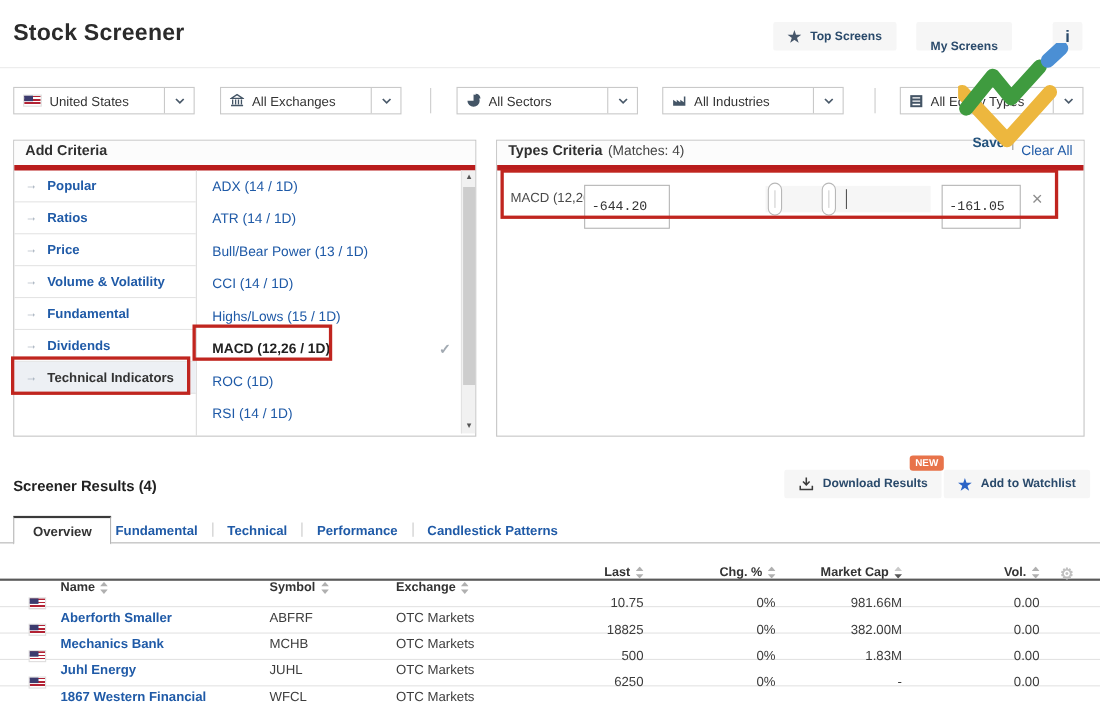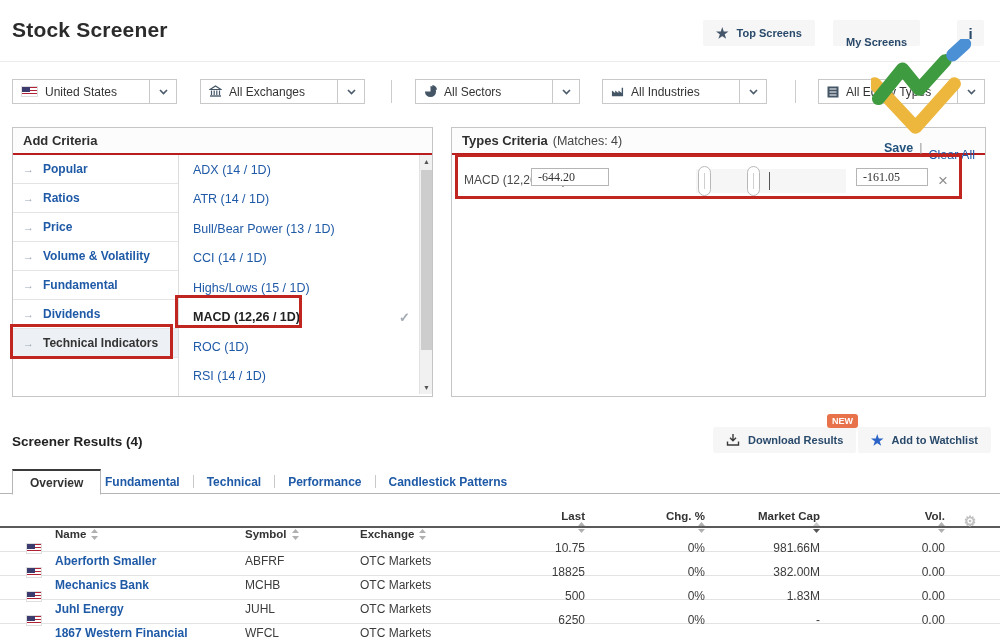--- a/index.html
+++ b/index.html
@@ -28,22 +28,22 @@
   .select .s-lbl { flex:1; font-size:12px; color:#333; white-space:nowrap; overflow:hidden; }
   .select .s-chev { width:27px; align-self:stretch; border-left:1px solid #c9c9c9; display:flex; align-items:center; justify-content:center; }
   .f1{left:12px} .f2{left:200px} .f3{left:415px} .f4{left:602px} .f5{left:818px; width:167px;}
   .vdiv { position:absolute; top:80px; width:1px; height:23px; background:#ccc; }
   .vd1{left:391px} .vd2{left:795px}
 
   
   .panel { position:absolute; top:127px; border:1px solid #c5c5c5; background:#fff; }
   .add-panel { left:12px; width:421px; height:270px; }
   .edit-panel { left:451px; width:535px; height:270px; }
-  .panel-header { height:27px; line-height:26px; padding:0 10px; border-bottom:2px solid #b91c1c; background:#fcfcfc;
-                  font-size:13px; color:#2f2f2f; display:flex; align-items:flex-start; }
+  .panel-header { height:27px; line-height:26px; padding:0 10px; border-bottom:5px solid #b91c1c; background:#fcfcfc;
+                  font-size:13px; color:#2f2f2f; display:flex; align-items:flex-end; }
   .panel-header b { font-weight:bold; }
   .matches { font-weight:normal; font-size:12.5px; color:#444; margin-left:5px; }
   .ec-links { margin-left:auto; font-size:12.5px; display:flex; gap:6px; align-items:center; }
   .save-link { color:#23527c; font-weight:bold; cursor:pointer; }
   .link-sep { color:#9a9a9a; font-weight:normal; }
   .clear-link { color:#1f5aa7; cursor:pointer;margin-top:14px; }
 
   
   .ac-body { position:relative; height:241px; display:flex; }
   .ac-cats { width:166px; border-right:1px solid #dcdcdc; }
@@ -56,22 +56,22 @@
   .ac-item.sel { color:#222; font-weight:bold; }
   .ac-check { margin-left:auto; margin-right:22px; color:#a2aab2; font-size:13px; }
   .ac-scroll { position:absolute; right:0; top:0; width:13px; height:239px; background:#f1f1f1; border-left:1px solid #e2e2e2; cursor:pointer; }
   .sc-arrow { position:absolute; left:0; width:13px; height:13px; font-size:7px; color:#555; display:flex; align-items:center; justify-content:center; }
   .sc-up{top:0} .sc-dn{bottom:0}
   .sc-thumb { position:absolute; left:1px; top:15px; width:11px; height:180px; background:#cdcdcd; cursor:pointer; }
 
   
   .ec-body { position:relative; height:241px; }
   .ec-label { position:absolute; left:12px; top:18px; font-size:12px; color:#4a4a4a; }
-  .ec-input { position:absolute; top:13px; height:18px; border:1px solid #b5b5b5; font-size:12px; color:#333;
-              padding:0 6px; font-family:Liberation Serif, serif; background:#fff; }
+  .ec-input { position:absolute; top:13px; height:40px; border:1px solid #b5b5b5; font-size:12px; color:#333;
+              padding:0 6px; font-family:Liberation Mono, monospace; background:#fff; }
   .ec-in-min { left:79px; width:78px; }
   .ec-in-max { left:404px; width:72px; }
   .ec-slider { position:absolute; left:244px; top:14px; width:150px; height:24px; background:#f6f6f6; }
   .ec-handle { position:absolute; top:11px; width:13px; height:30px; background:#fff; border:1px solid #b8b8b8;
                border-radius:7px; cursor:ew-resize; z-index:2; }
   .ec-handle::after { content:""; position:absolute; left:5px; top:6px; width:1px; height:16px; background:#cfcfcf; }
   .ec-h1{left:246px} .ec-h2{left:295px}
   .ec-mid { position:absolute; left:317px; top:17px; width:1px; height:18px; background:#555; }
   .ec-close { position:absolute; left:478px; top:13px; width:26px; height:26px; display:flex; align-items:center;
               justify-content:center; font-size:17px; color:#8d8d8d; cursor:pointer; }
@@ -92,21 +92,21 @@
   .tabs-rest { position:absolute; left:105px; top:0; height:25px; display:flex; align-items:center; gap:13px; }
   .tab { font-size:12px; font-weight:bold; color:#1f5aa7; cursor:pointer; }
   .tsep { width:1px; height:13px; background:#c9c9c9; }
 
   
   .tbl { position:absolute; left:0; top:502px; width:1000px; }
   .trow { display:grid; grid-template-columns:42px 190px 115px 150px 95px 120px 115px 125px 36px;
           align-items:center; height:24px; border-bottom:1px solid #e3e3e3; font-size:12px; color:#3c3c3c; }
   .thead { height:26px; border-bottom:2px solid #5a5a5a; font-size:11.5px; font-weight:bold; color:#333; }
   .c-l { padding-left:13px; text-align:left; display:flex; align-items:center;margin-top:26px; }
-  .c-r { padding-right:7px; text-align:right; justify-content:flex-end; display:flex; align-items:flex-end;flex-direction:column; }
+  .c-r { padding-right:7px; text-align:right; justify-content:flex-end; display:flex; align-items:flex-start; }
   .c-flag { padding-left:26px; display:flex; align-items:center; }
   .name-cell { color:#1f5aa7; font-weight:bold; cursor:pointer; }
   .sort-ic { margin-left:5px; display:inline-flex; }
   .gear { color:#c0c0c0; font-size:14px; text-align:center; cursor:pointer; }
 
   .flag { position:relative; width:17px; height:11px; border:1px solid #dedede;
           background:repeating-linear-gradient(to bottom,#b22234 0 1.5px,#fff 1.5px 3px); }
   .flag::before { content:""; position:absolute; left:0; top:0; width:8px; height:5px; background:#3c3b6e; }
 
   

